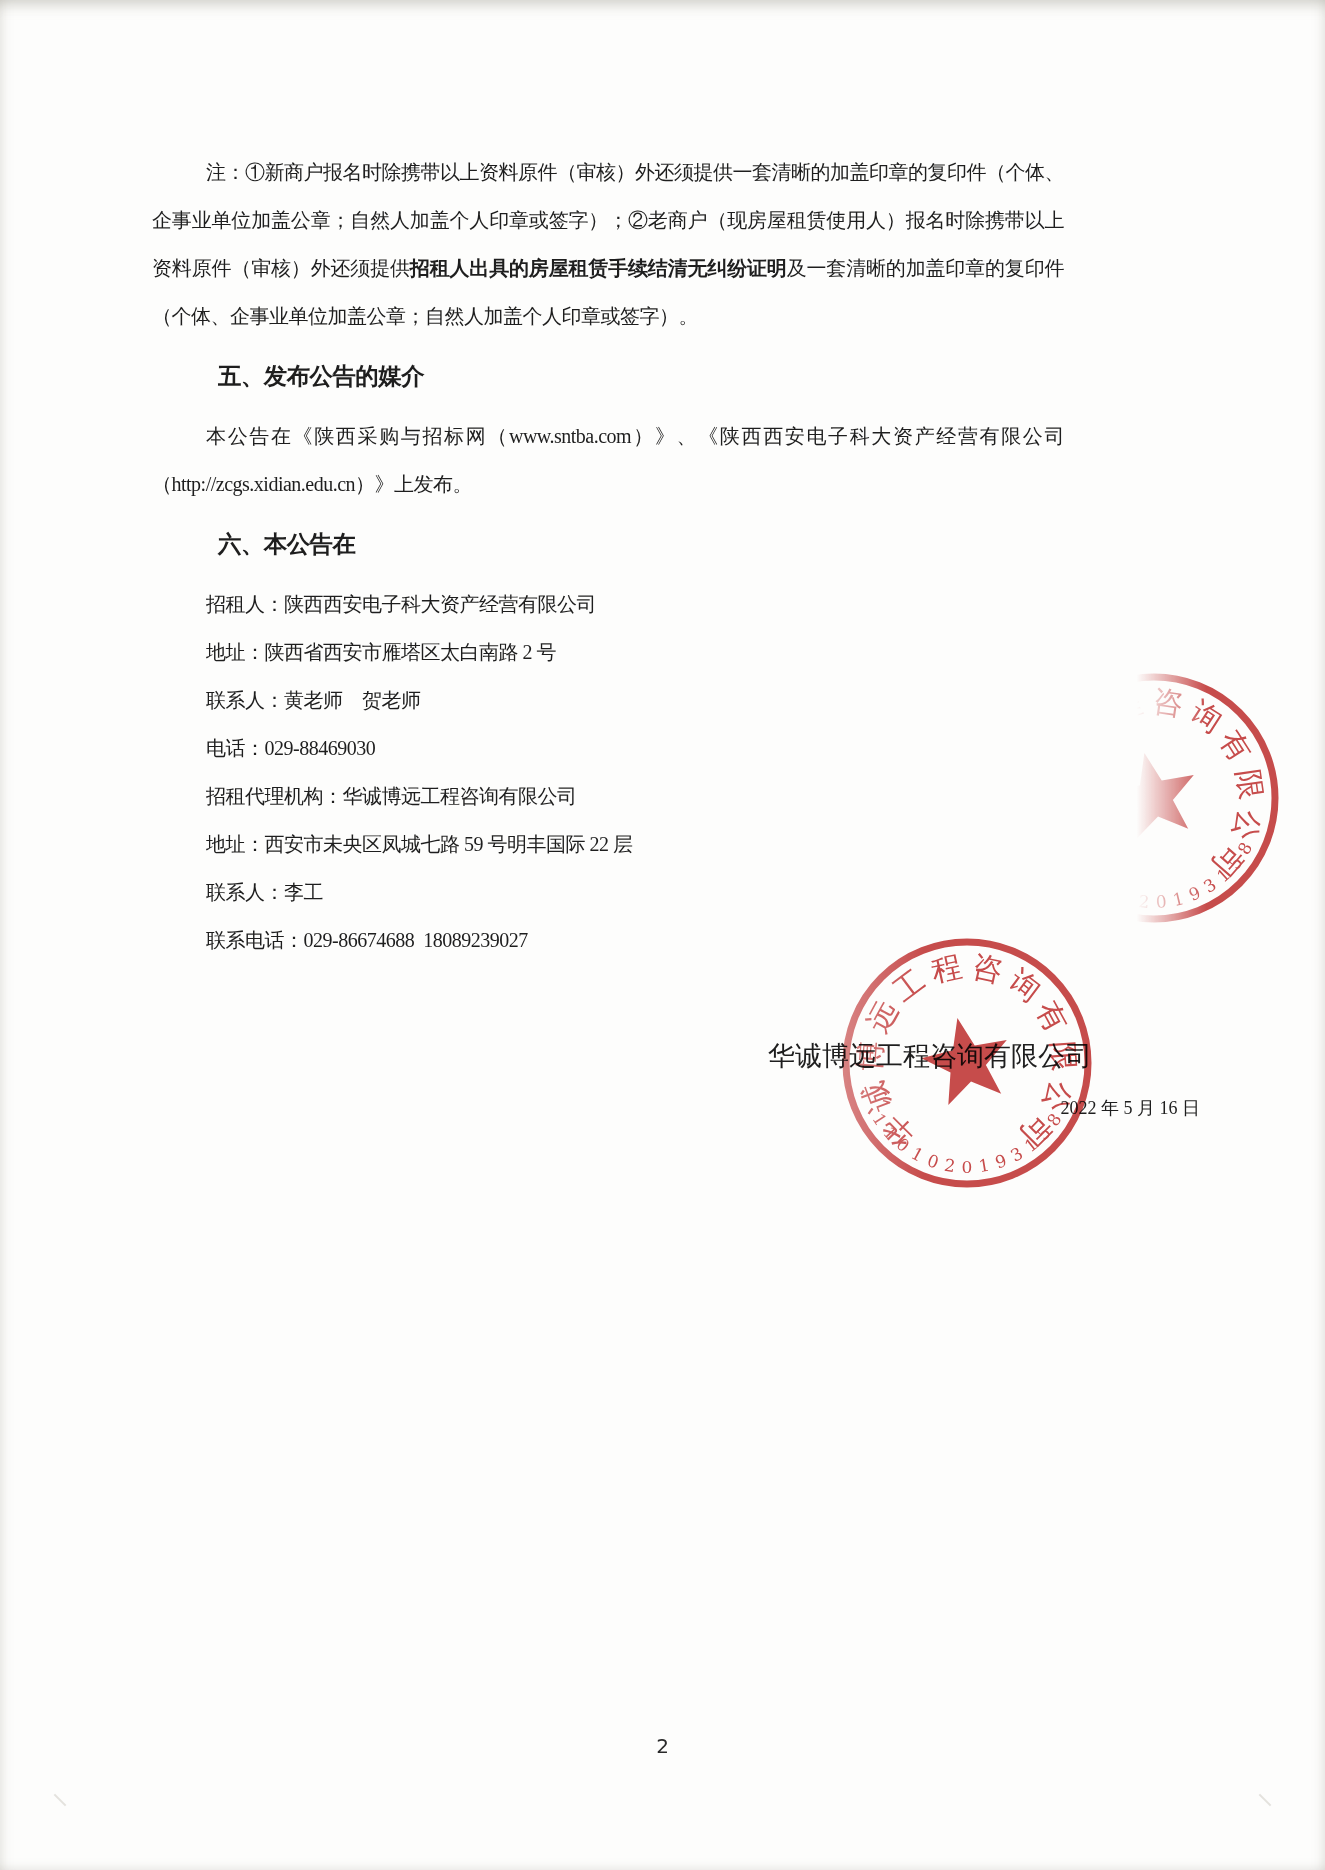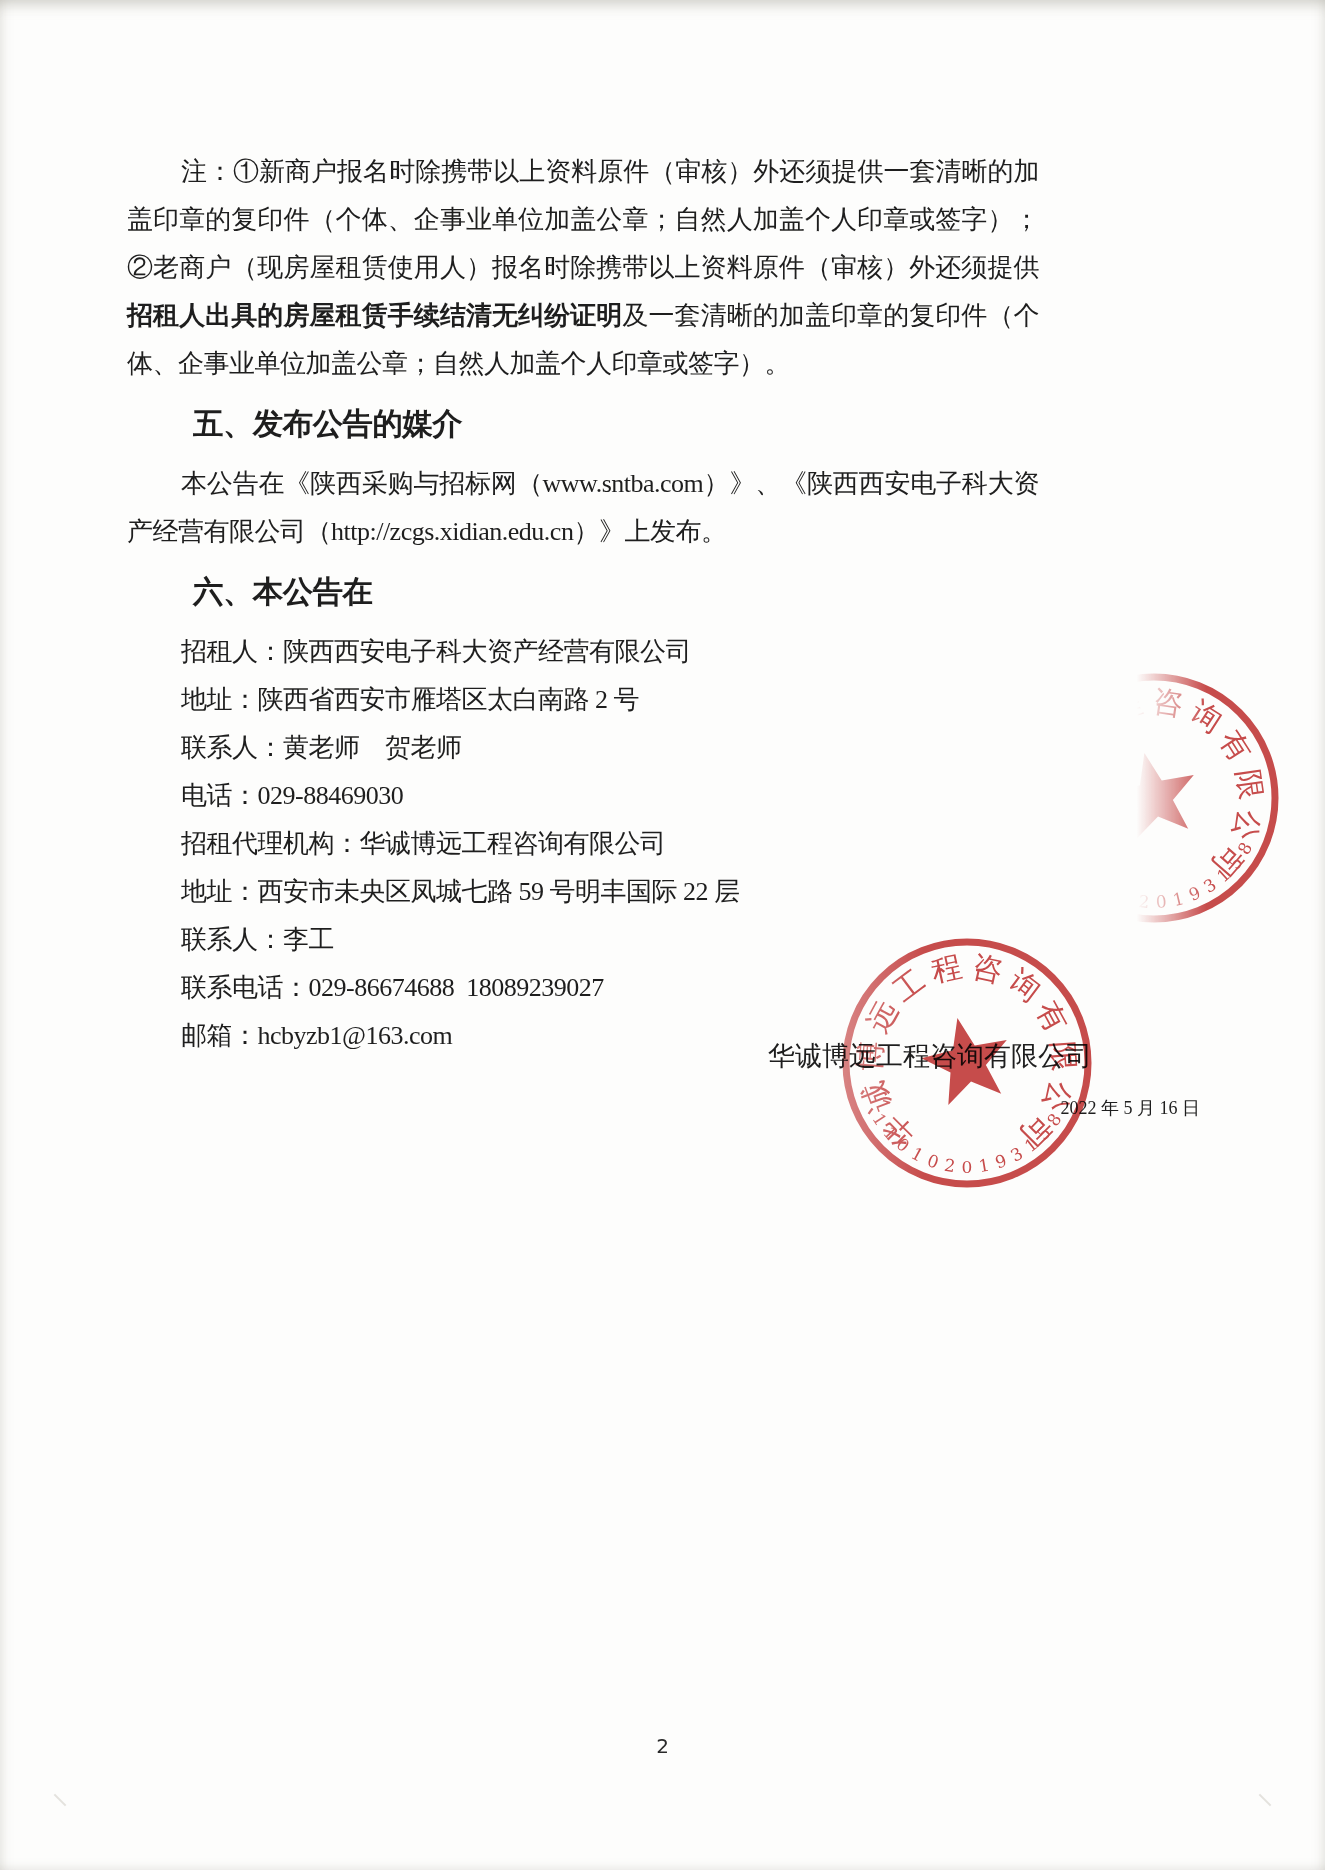--- a/index.html
+++ b/index.html
@@ -10,22 +10,22 @@
     font-family:"Liberation Serif","DejaVu Serif",serif;
     color:#1e1e1e;
     overflow:hidden;
     box-shadow:
       inset 0 16px 14px -12px rgba(168,165,155,.55),
       inset 14px 0 12px -12px rgba(168,165,155,.30),
       inset -14px 0 12px -12px rgba(168,165,155,.30),
       inset 0 -12px 10px -10px rgba(168,165,155,.25);
   }
   .content{
-    position:absolute;left:127px;top:148px;width:912px;
-    font-size:26px;line-height:48px;letter-spacing:-0.5px;font-family:Liberation Serif, serif;
+    position:absolute;left:152px;top:148px;width:912px;
+    font-size:20px;line-height:48px;letter-spacing:-0.5px;font-family:Liberation Serif, serif;
   }
   .para{margin:0;text-align:justify;text-indent:54px;}
   .bold{font-weight:700;}
   .heading{margin:12px;padding-left:54px;font-weight:700;}
   .cline{margin:0;padding-left:54px;white-space:pre-wrap;}
   .sig{
     position:absolute;left:660px;top:1030px;width:540px;
     text-align:center;font-size:27px;line-height:52px;letter-spacing:0;
   }
   .sig .date{font-size:18px;text-align:right;}
@@ -60,21 +60,20 @@
 
     <h3 class="heading">六、本公告在</h3>
     <p class="cline">招租人：陕西西安电子科大资产经营有限公司</p>
     <p class="cline">地址：陕西省西安市雁塔区太白南路 2 号</p>
     <p class="cline">联系人：黄老师　贺老师</p>
     <p class="cline">电话：029-88469030</p>
     <p class="cline">招租代理机构：华诚博远工程咨询有限公司</p>
     <p class="cline">地址：西安市未央区凤城七路 59 号明丰国际 22 层</p>
     <p class="cline">联系人：李工</p>
     <p class="cline">联系电话：029-86674688  18089239027</p>
-    <p class="cline">邮箱：hcbyzb1@163.com</p>
   </div>
 
   <div class="sig">
     <div>华诚博远工程咨询有限公司</div>
     <div class="date">2022 年 5 月 16 日</div>
   </div>
 
   <svg id="seal-main" class="seal" width="290" height="290" viewBox="0 0 290 290">
     <defs>
       <linearGradient id="fade-main" x1="0" y1="0" x2="1" y2="0">

